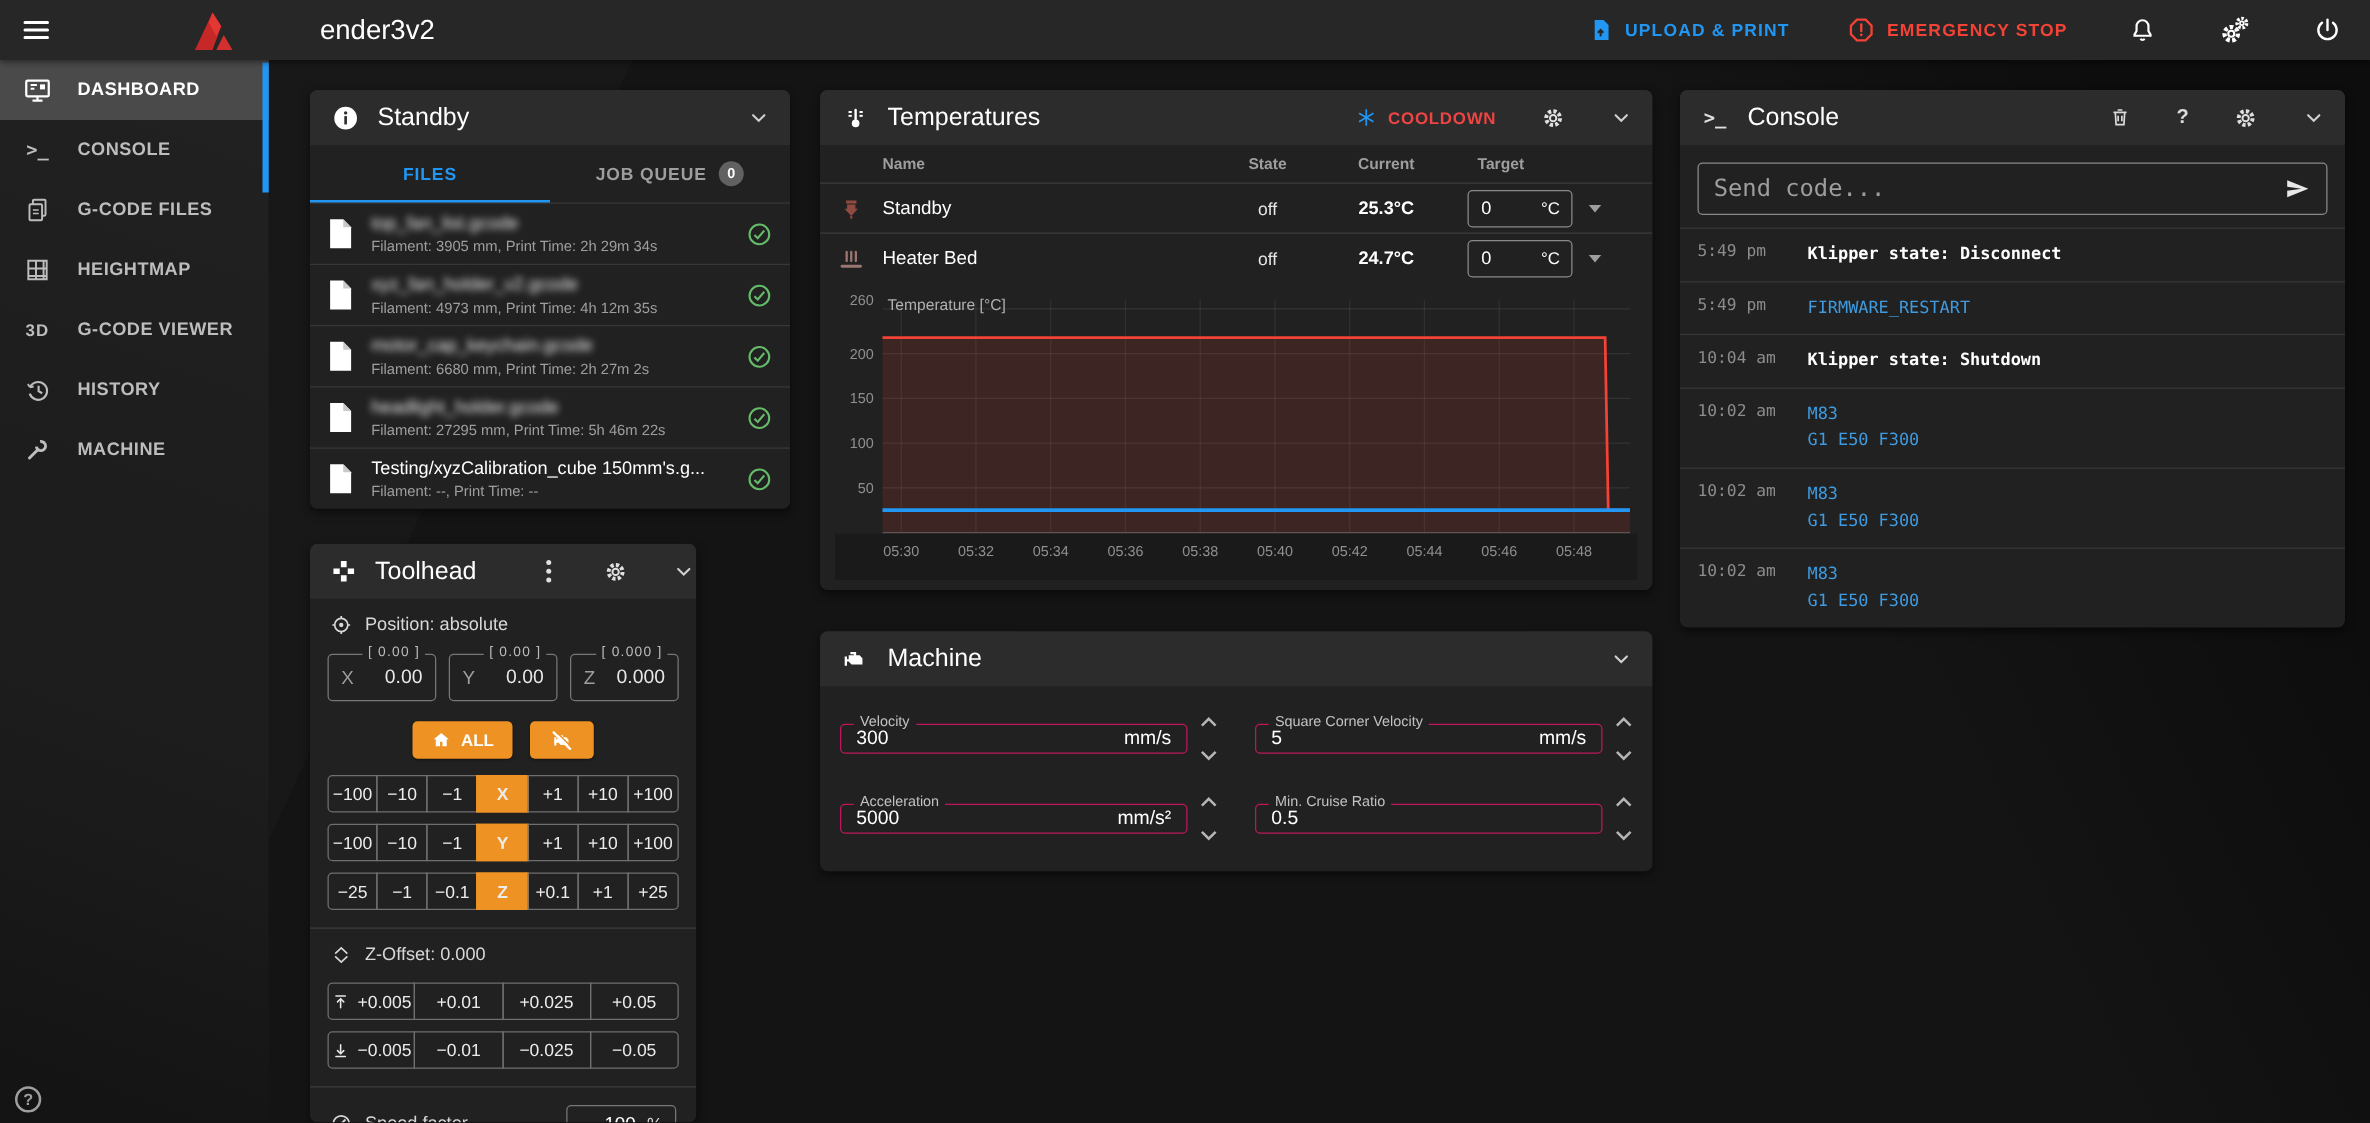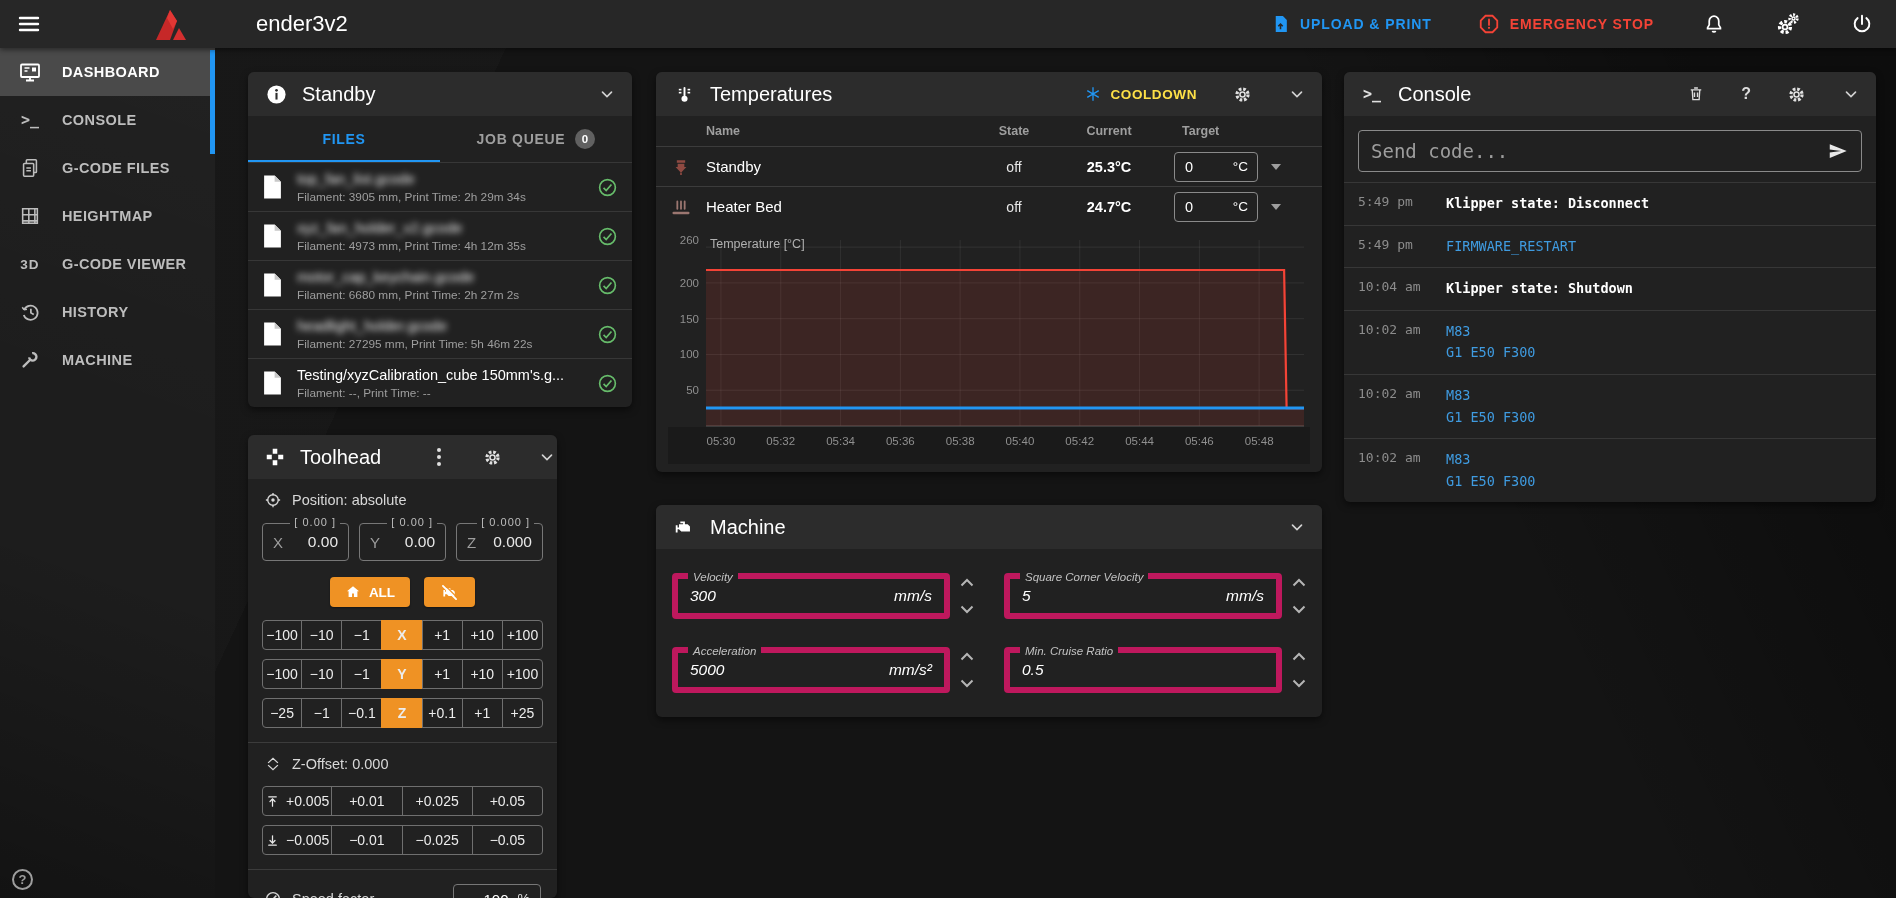--- a/index.html
+++ b/index.html
@@ -89,41 +89,41 @@
   .jog-btn:last-child { border-radius:0 4px 4px 0; }
   .jog-btn.axis { background:#ef9224; border-color:#ef9224; font-weight:700; }
   .divider { height:1px; background:rgba(255,255,255,.12); margin-top:14px; }
   .speed-row { display:flex; align-items:center; justify-content:space-between; padding:14px 16px 12px; }
   .speed-left { display:flex; align-items:center; gap:10px; font-size:14.5px; color:#d8d8d8; }
   .speed-box { width:88px; height:30px; border:1px solid #777; border-radius:4px; display:flex; align-items:center; }
   .speed-val { flex:1; text-align:right; font-size:15px; color:#fff; }
   .speed-unit { padding:0 10px 0 9px; color:#dcdcdc; font-size:14px; }
 
   
-  .cooldown { display:flex; align-items:center; gap:9px; color:#fde047; font-weight:700; font-size:13.5px; letter-spacing:.6px; cursor:pointer; }
+  .cooldown { display:flex; align-items:center; gap:9px; color:#ef4444; font-weight:700; font-size:13.5px; letter-spacing:.6px; cursor:pointer; }
   .t-head, .t-row { display:grid; grid-template-columns:50px 1fr 80px 110px 158px; align-items:center; }
   .t-head { height:30px; font-size:12.5px; font-weight:700; color:#9e9e9e; }
   .t-row { height:40px; border-top:1px solid rgba(255,255,255,.12); }
   .c-center { text-align:center; }
   .t-row .r-icon { display:flex; justify-content:center; }
   .t-row .r-name { font-size:15px; color:#fff; }
   .r-state { text-align:center; font-size:14px; color:#e6e6e6; }
   .r-current { text-align:center; font-size:14.5px; font-weight:700; color:#fff; }
   .r-target { display:flex; align-items:center; padding-left:10px; }
   .target-box { width:84px; height:30px; border:1px solid #8a8a8a; border-radius:4px; display:flex; align-items:center; }
   .target-input { width:42px; background:none; border:none; outline:none; color:#fff; font-size:14.5px; padding-left:10px; font-family:inherit; }
   .target-unit { flex:1; text-align:right; padding-right:9px; color:#fff; font-size:13.5px; }
   .caret { margin-left:13px; width:0; height:0; border-left:5.5px solid transparent; border-right:5.5px solid transparent;
     border-top:6px solid #9e9e9e; cursor:pointer; }
   .chart-wrap { padding:4px 12px 8px; }
 
   
   .m-grid { display:grid; grid-template-columns:1fr 1fr; column-gap:30px; row-gap:28px; padding:24px 16px 24px; }
   .m-cell { display:flex; align-items:center; gap:10px; }
-  .m-field { flex:1; position:relative; height:46px; border:6px solid #be185d; border-radius:4px; display:flex; align-items:center;font-style:italic; }
+  .m-field { flex:1; position:relative; height:24px; border:1px solid #be185d; border-radius:4px; display:flex; align-items:center; }
   .m-label { position:absolute; top:-8px; left:10px; font-size:11.5px; color:#c2c2c2; background:#212121; padding:0 5px; }
   .m-val { padding-left:12px; font-size:15.5px; color:#fff; flex:1; }
   .m-unit { padding-right:12px; font-size:15.5px; color:#fff; }
   .m-spin { display:flex; flex-direction:column; gap:18px; }
   .m-spin .spin-btn { display:flex; cursor:pointer; }
 
   
   .console-input { margin:14px 14px 10px; height:42px; border:1px solid #8a8a8a; border-radius:4px; display:flex; align-items:center; padding:0 12px; }
   .send-field { flex:1; background:none; border:none; outline:none; color:#e0e0e0; font-family:"DejaVu Sans Mono", monospace; font-size:19px; }
   .send-field::placeholder { color:#9e9e9e; }

